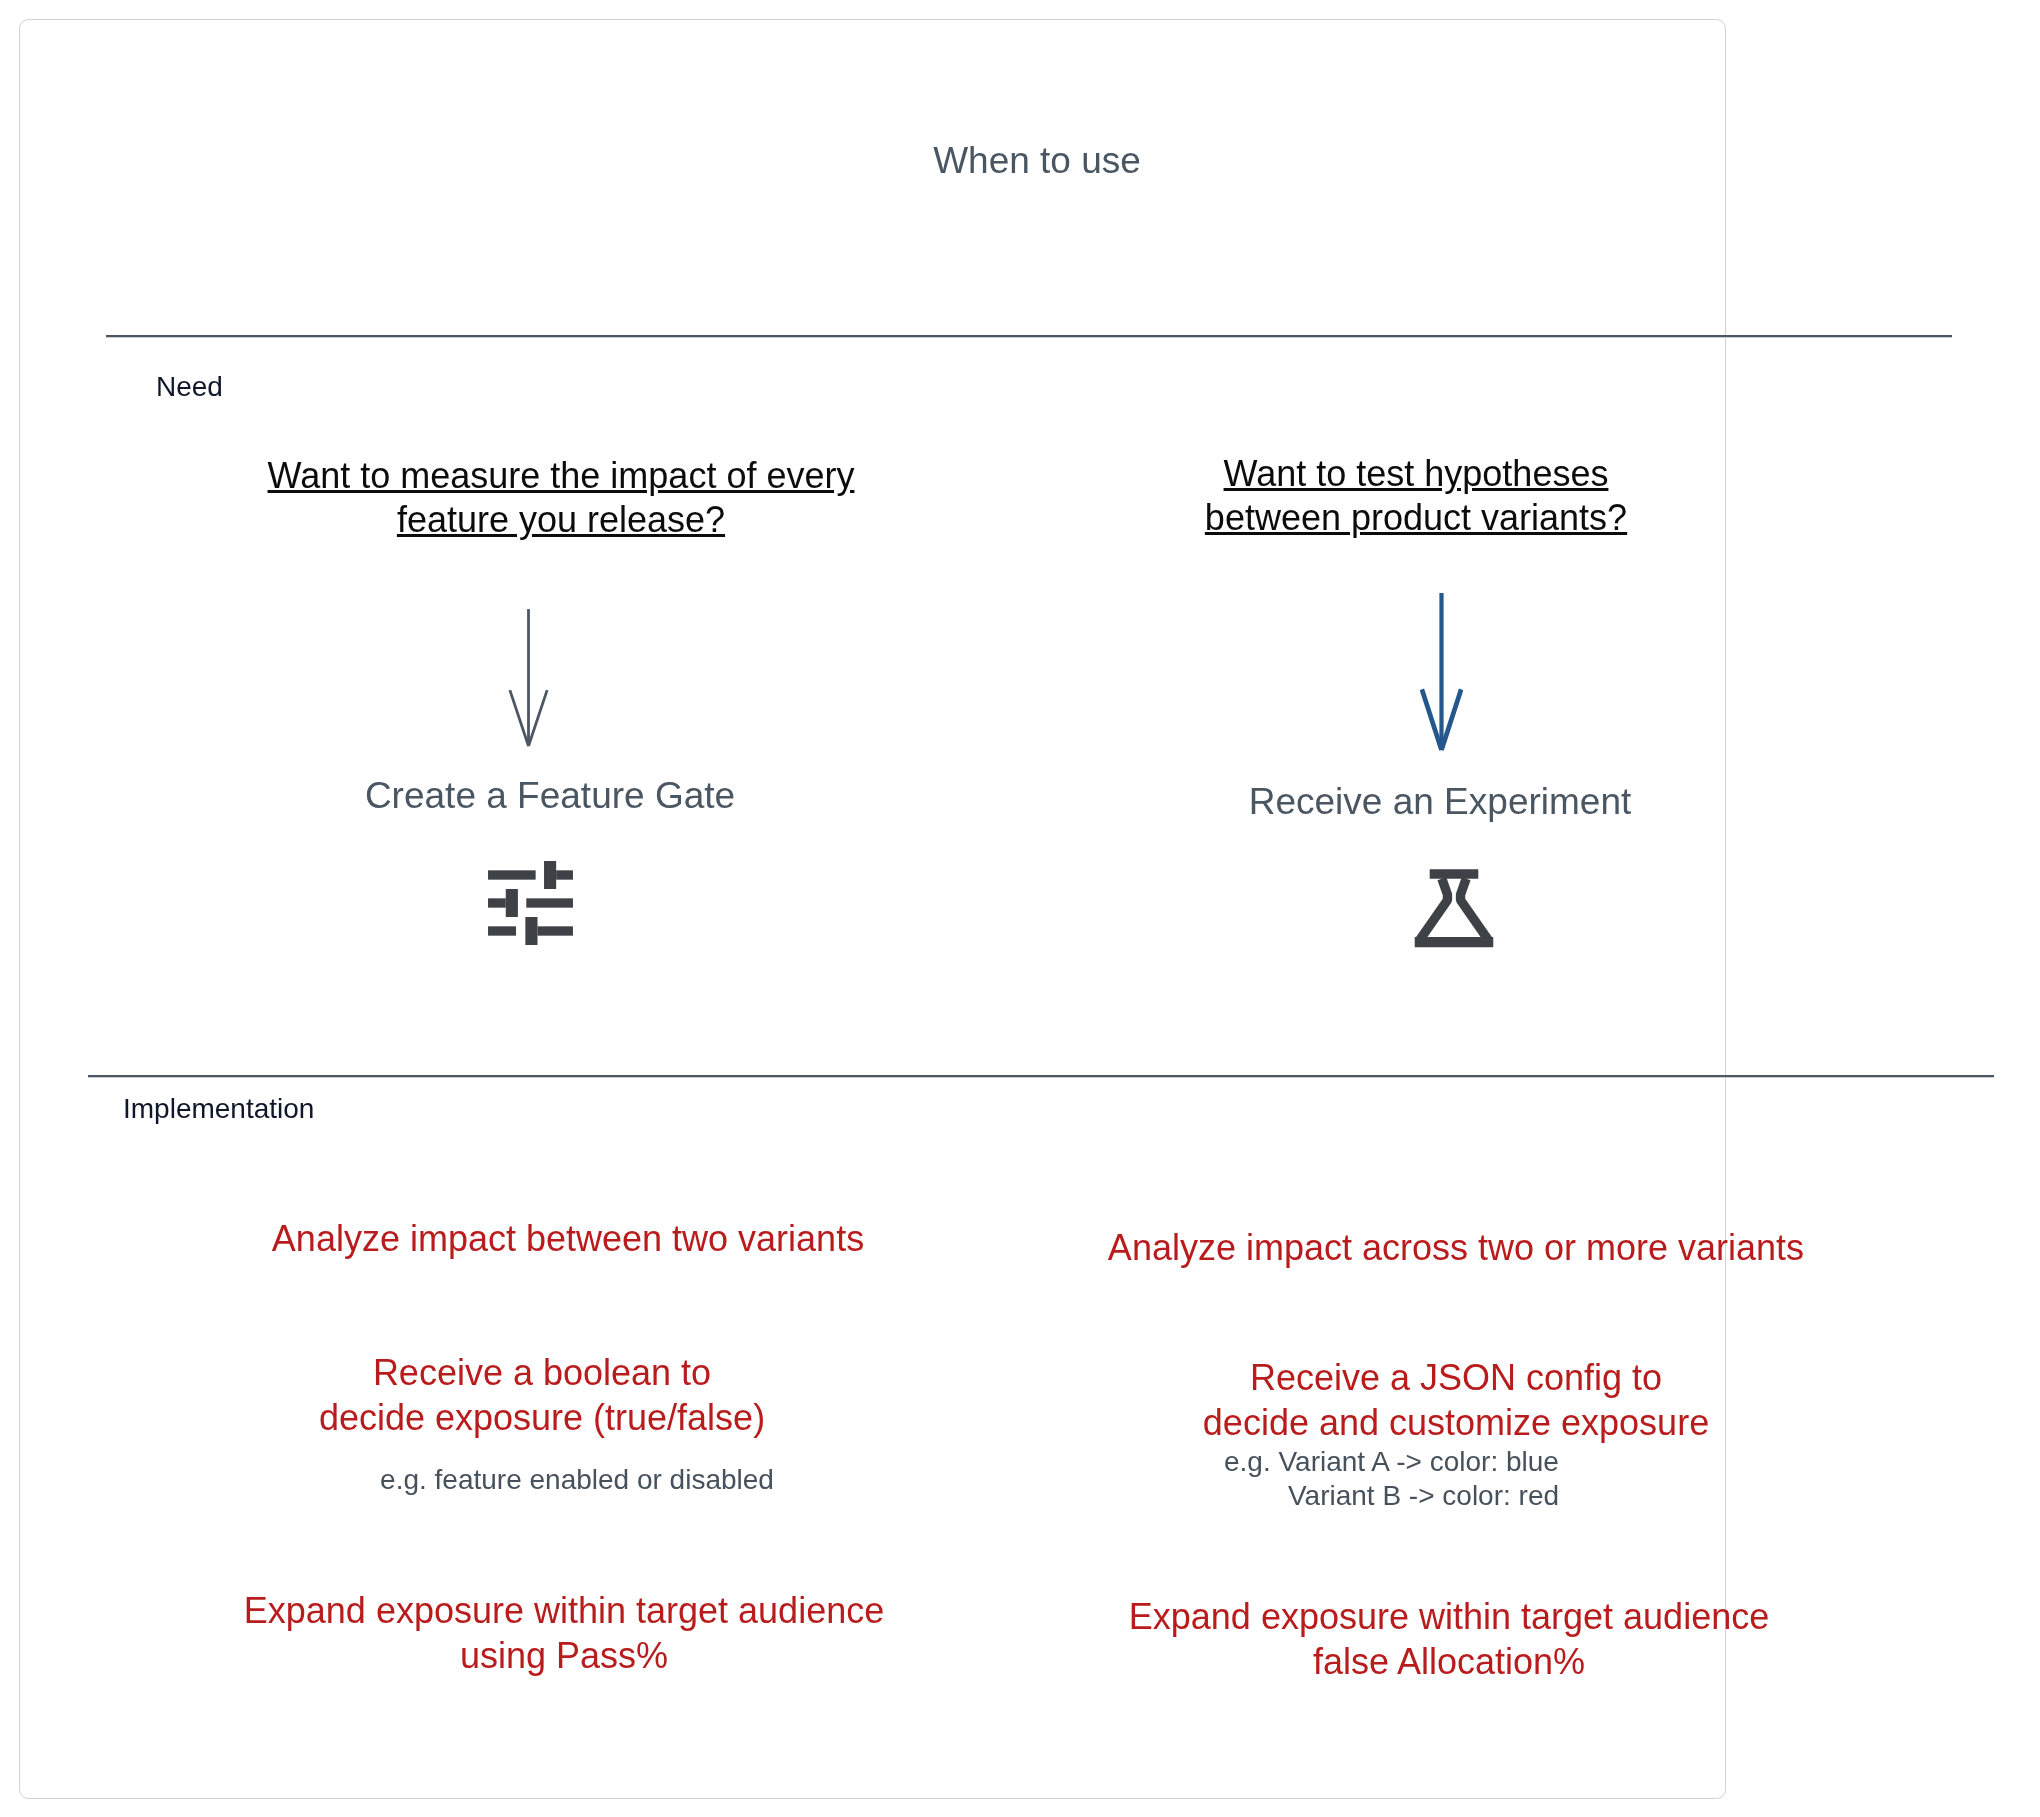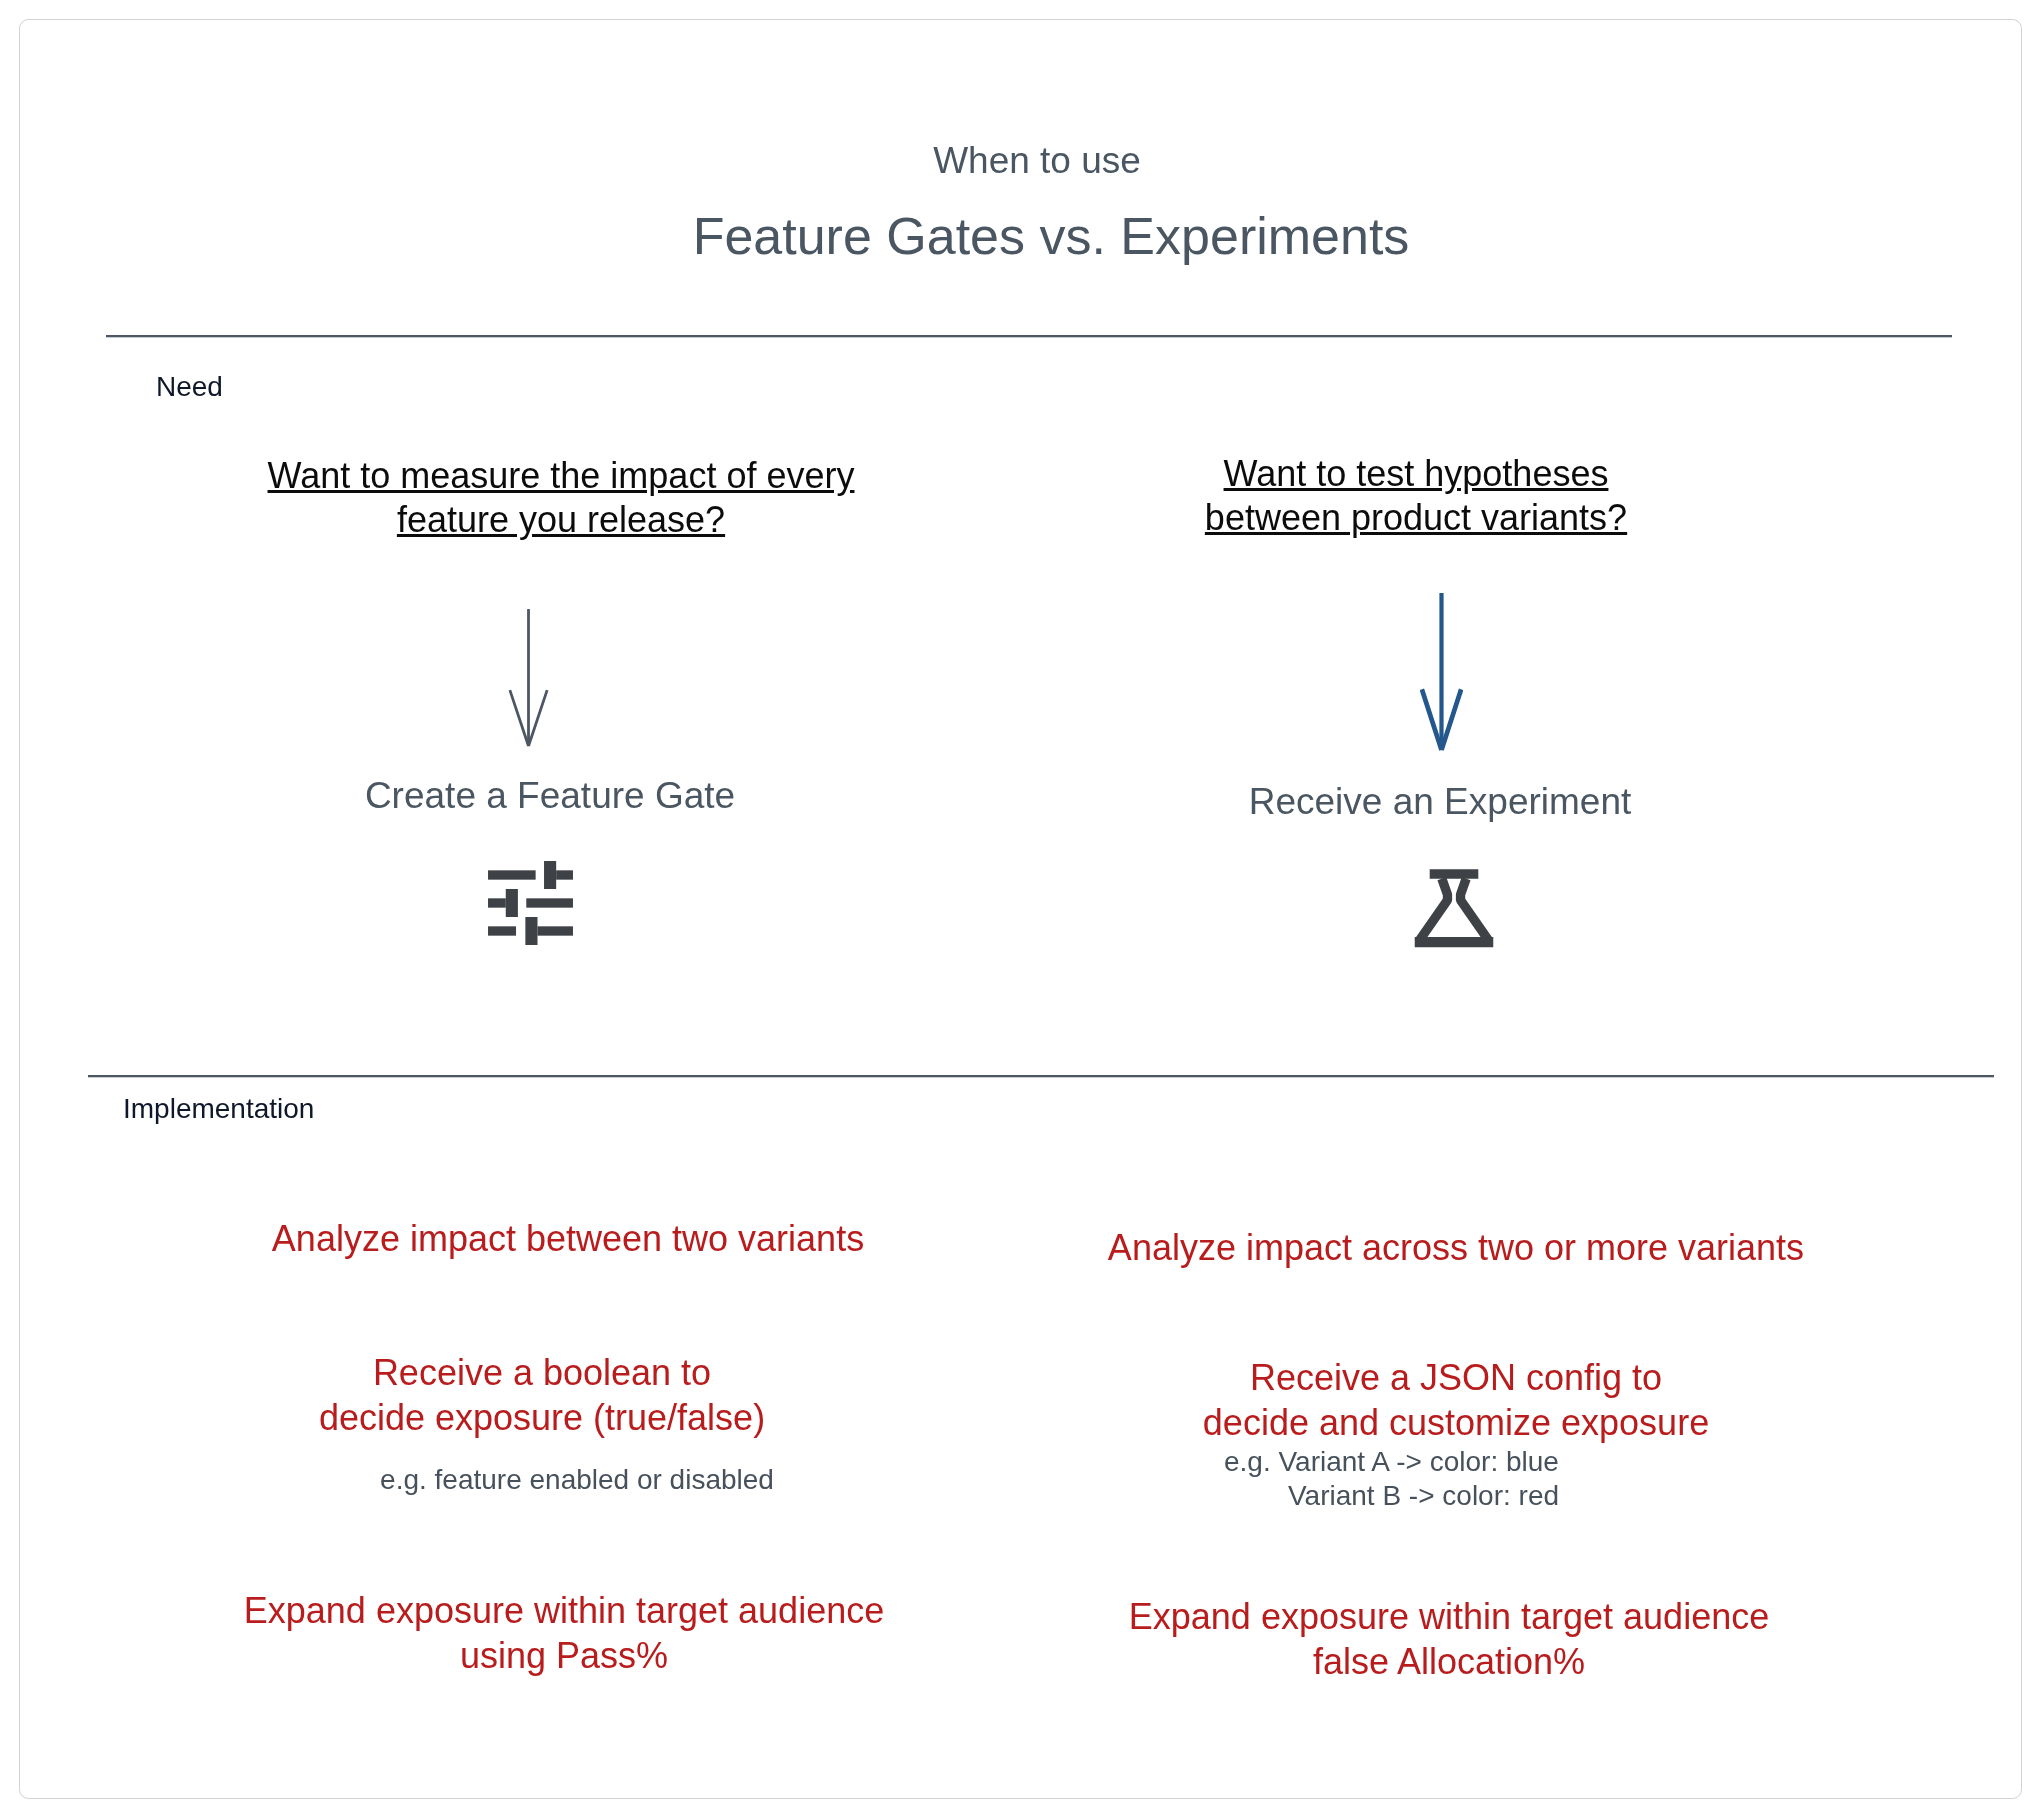--- a/index.html
+++ b/index.html
@@ -12,21 +12,21 @@
     position: relative;
     width: 2041px;
     height: 1818px;
     background: #ffffff;
     overflow: hidden;
   }
   .canvas {
     position: absolute;
     left: 19px;
     top: 19px;
-    width: 2003px;
+    width: 1707px;
     height: 1780px;
     box-sizing: border-box;
     border: 1.9px solid #d2d2d2;
     border-radius: 9.4px;
     background: #ffffff;
   }
   .centered {
     position: absolute;
     transform: translateX(-50%);
     text-align: center;
@@ -102,21 +102,20 @@
   .impl-expand-left  { top: 1568px; left: 544px; }
   .impl-expand-right { top: 1574px; left: 1429px; }
 </style>
 </head>
 <body>
 
 <div class="page">
   <div class="canvas">
 
     <div class="centered eyebrow">When to use</div>
-    <div class="centered title">Feature Gates vs. Experiments</div>
 
     <div class="divider divider-need"></div>
     <div class="row-label label-need">Need</div>
 
     <div class="centered question q-left">
       <div>Want to measure the impact of every</div>
       <div>feature you release?</div>
     </div>
 
     <div class="centered question q-right">

